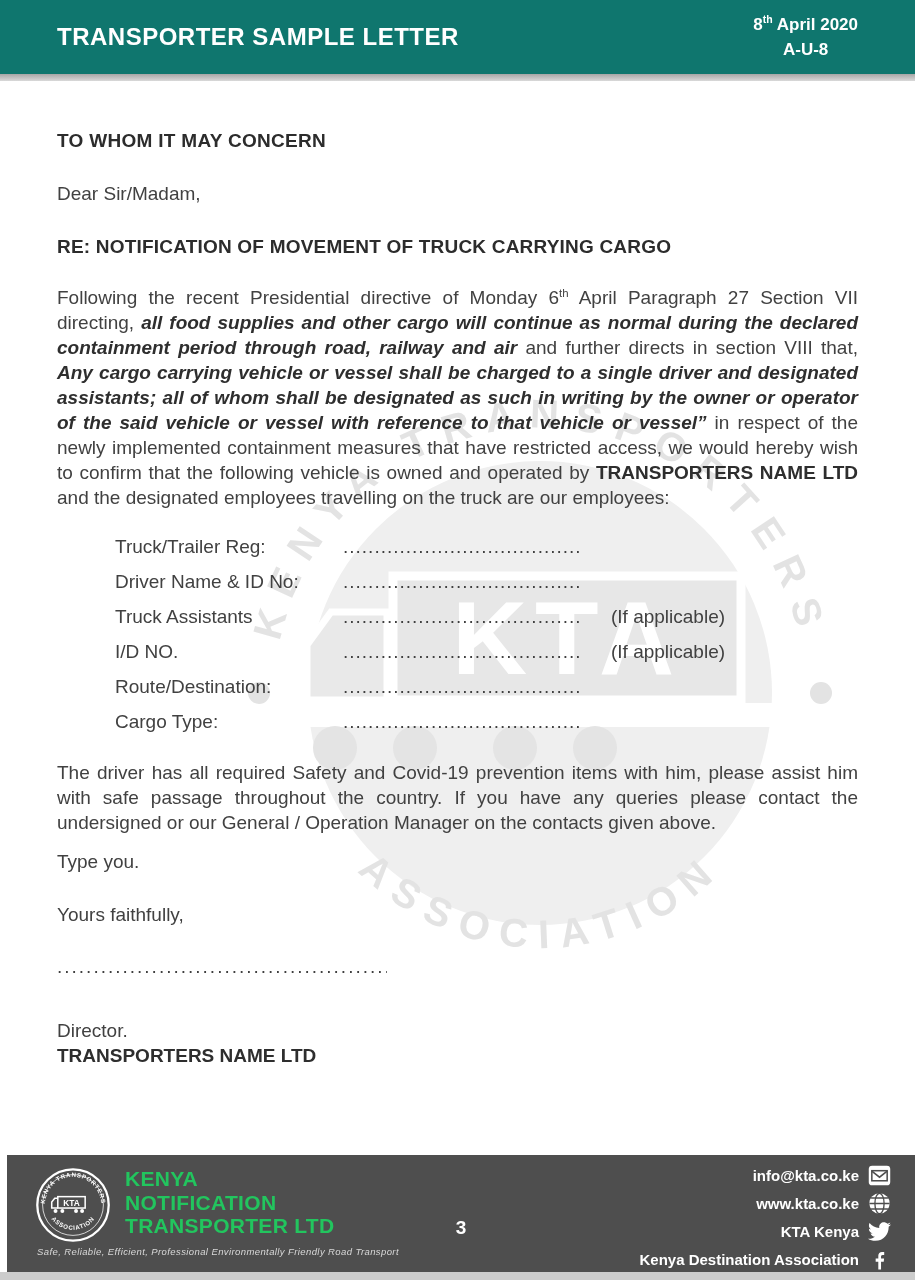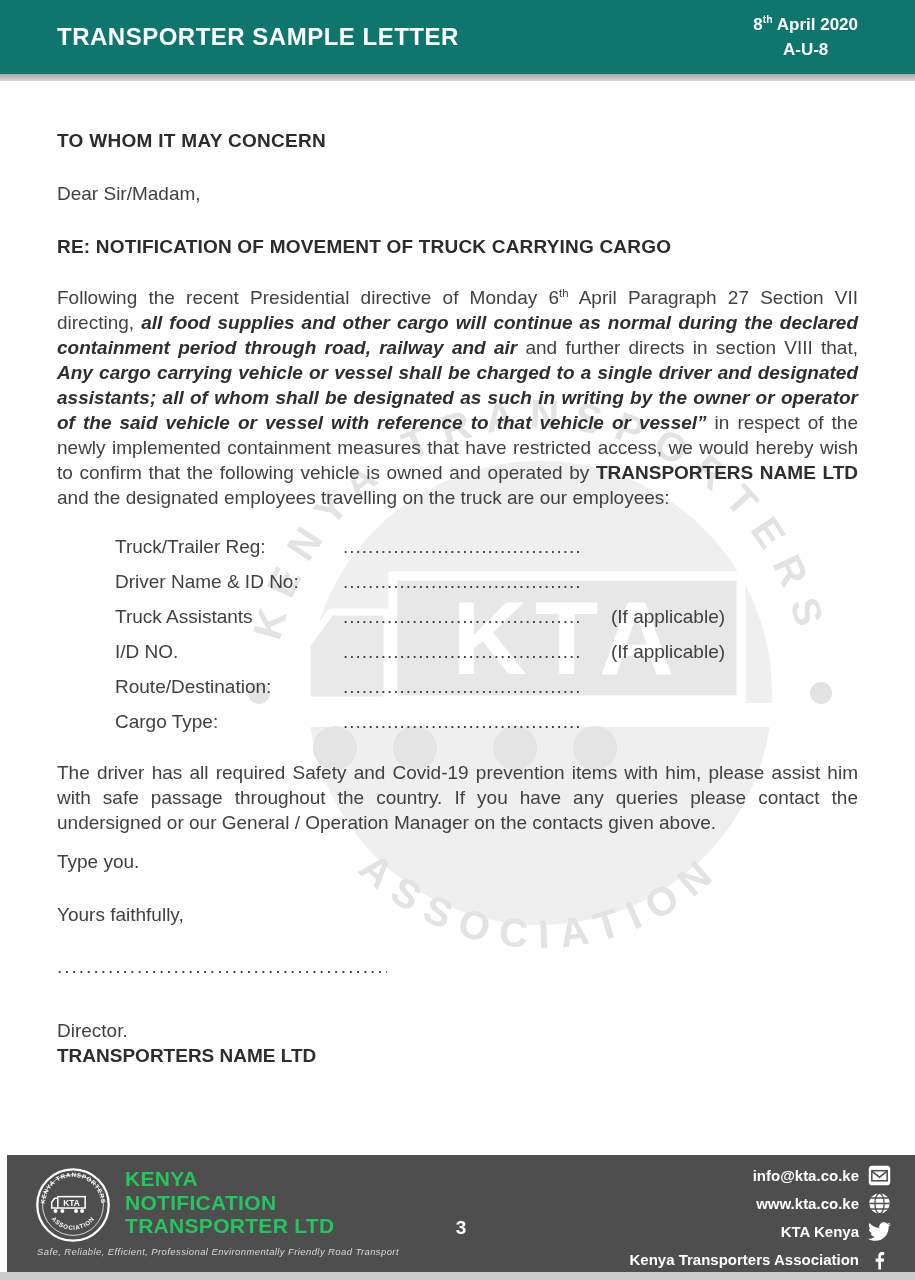--- a/index.html
+++ b/index.html
@@ -338,21 +338,21 @@
       </div>
       <div class="contact-row">
         <span class="contact-label">KTA Kenya</span>
         <span class="contact-icon">
           <svg viewBox="0 0 24 24">
             <path fill="#ffffff" d="M23.954 4.569c-.885.389-1.83.654-2.825.775 1.014-.611 1.794-1.574 2.163-2.723-.951.555-2.005.959-3.127 1.184-.896-.959-2.173-1.559-3.591-1.559-2.717 0-4.92 2.203-4.92 4.917 0 .39.045.765.127 1.124-4.09-.205-7.715-2.169-10.141-5.138-.427.722-.666 1.561-.666 2.475 0 1.71.87 3.213 2.188 4.096-.807-.026-1.566-.248-2.228-.616v.061c0 2.385 1.693 4.374 3.946 4.827-.413.111-.849.171-1.296.171-.314 0-.615-.03-.916-.086.631 1.953 2.445 3.377 4.604 3.417-1.68 1.319-3.809 2.105-6.102 2.105-.39 0-.779-.023-1.17-.067 2.189 1.394 4.768 2.209 7.557 2.209 9.054 0 13.999-7.496 13.999-13.986 0-.209 0-.42-.015-.63.961-.689 1.8-1.56 2.46-2.548z"></path>
           </svg>
         </span>
       </div>
       <div class="contact-row">
-        <span class="contact-label">Kenya Transporters Association</span>
+        <span class="contact-label">Kenya Destination Association</span>
         <span class="contact-icon">
           <svg viewBox="0 0 24 24">
             <path fill="#ffffff" d="M13.6 22.5v-8.2h2.8l.4-3.3h-3.2V8.9c0-.95.35-1.7 1.75-1.7h1.55V4.2c-.3-.04-1.25-.12-2.3-.12-2.3 0-3.85 1.4-3.85 3.95v3H8v3.3h2.75v8.2h2.85z"></path>
           </svg>
         </span>
       </div>
     </div>
   </div>
   <div class="footer-strip"></div>
 

